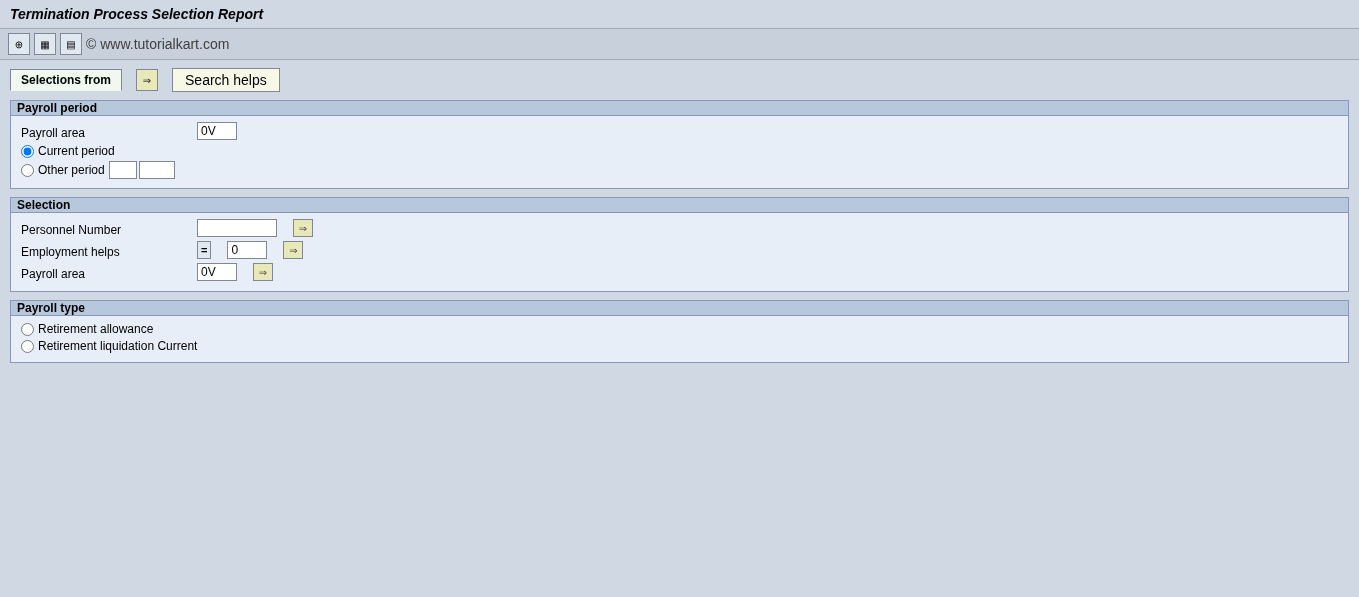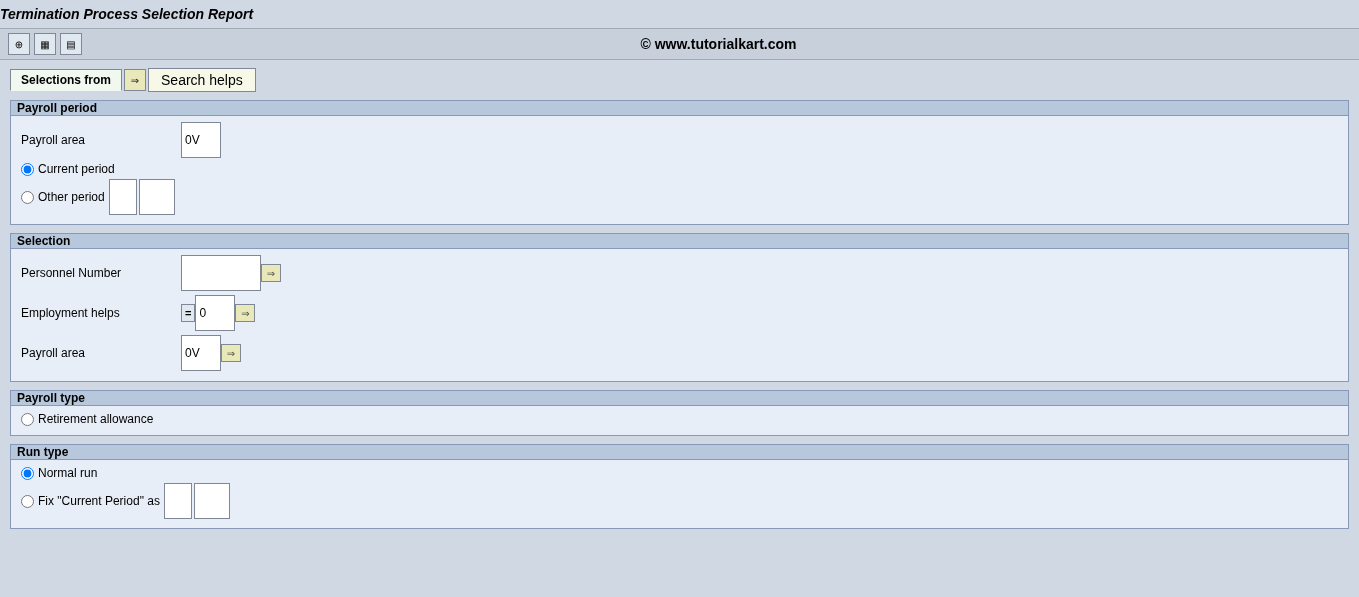--- a/index.html
+++ b/index.html
@@ -6,21 +6,21 @@
     body {
       font-family: Arial, sans-serif;
       font-size: 12px;
       background: #d0d8e4;
       min-height: 597px;
     }
 
     
     .title-bar {
       background: #d0d8e4;
-      padding: 6px 0;
+      padding: 6px 10px;
       font-weight: bold;
       font-size: 14px;
       font-style: italic;
       border-bottom: 1px solid #a0a8b4;
     }
 
     
     .toolbar {
       background: #c8d0dc;
       padding: 4px 8px;
@@ -35,38 +35,36 @@
       border: 1px solid #808898;
       background: #e0e8f0;
       cursor: pointer;
       display: flex;
       align-items: center;
       justify-content: center;
       font-size: 10px;
     }
     .toolbar-watermark {
       flex: 1;
-      text-align: center;
-      color: #000000;
+      color: #404040;
       font-size: 14px;
-      font-weight: bold;
     }
 
     
     .main-content {
       background: #d0d8e4;
       padding: 8px 10px;
     }
 
     
     .tabs-row {
       display: flex;
       align-items: center;
       margin-bottom: 8px;
-      gap: 0;
+      gap: 12px;
     }
     .tab-button {
       background: #e8f0e8;
       border: 1px solid #808898;
       padding: 3px 10px;
       cursor: pointer;
       font-size: 12px;
       font-weight: bold;
     }
     .tab-button.active {
@@ -106,35 +104,35 @@
       font-size: 12px;
       border-bottom: 1px solid #8898b8;
     }
     .section-body {
       padding: 6px 10px;
     }
 
     
     .form-row {
       display: flex;
-      align-items: center;
+      align-items: flex-end;
       margin-bottom: 4px;
-      gap: 0;
+      gap: 16px;
     }
     .form-label {
       width: 160px;
       font-size: 12px;
       flex-shrink: 0;
     }
     .form-input {
       border: 1px solid #808898;
       background: white;
       padding: 1px 3px;
       font-size: 12px;
-      height: 36px;
+      height: 18px;
     }
     .form-input.small {
       width: 40px;
     }
     .form-input.large {
       width: 80px;
     }
 
     
     .radio-row {
@@ -266,34 +264,21 @@
     </div>
   </div>
 
   <div class="section">
     <div class="section-header">Payroll type</div>
     <div class="section-body">
       <div class="radio-row">
         <input type="radio" name="payrollType" id="retAllowance" style="">
         <label for="retAllowance">Retirement allowance</label>
       </div>
-    </div>
-  </div>
-
-  <div class="section">
-    <div class="section-header">Run type</div>
-    <div class="section-body">
-      <div class="radio-row">
-        <input type="radio" name="runType" id="normalRun" checked="" style="">
-        <label for="normalRun">Normal run</label>
-      </div>
-      <div class="radio-row">
-        <input type="radio" name="runType" id="fixCurrentPeriod" style="">
-        <label for="fixCurrentPeriod">Fix "Current Period" as</label>
-        <div class="twin-inputs">
-          <input class="form-input" type="text" style="width: 28px;">
-          <input class="form-input" type="text" style="width: 36px;">
-        </div>
-      </div>
-    </div>
-  </div>
+      <div class="radio-row">
+        <input type="radio" name="payrollType" id="retLiqCurrent" style="">
+        <label for="retLiqCurrent">Retirement liquidation Current</label>
+      </div>
+    </div>
+  </div>
+
 
 </div>
 
 </body></html>

